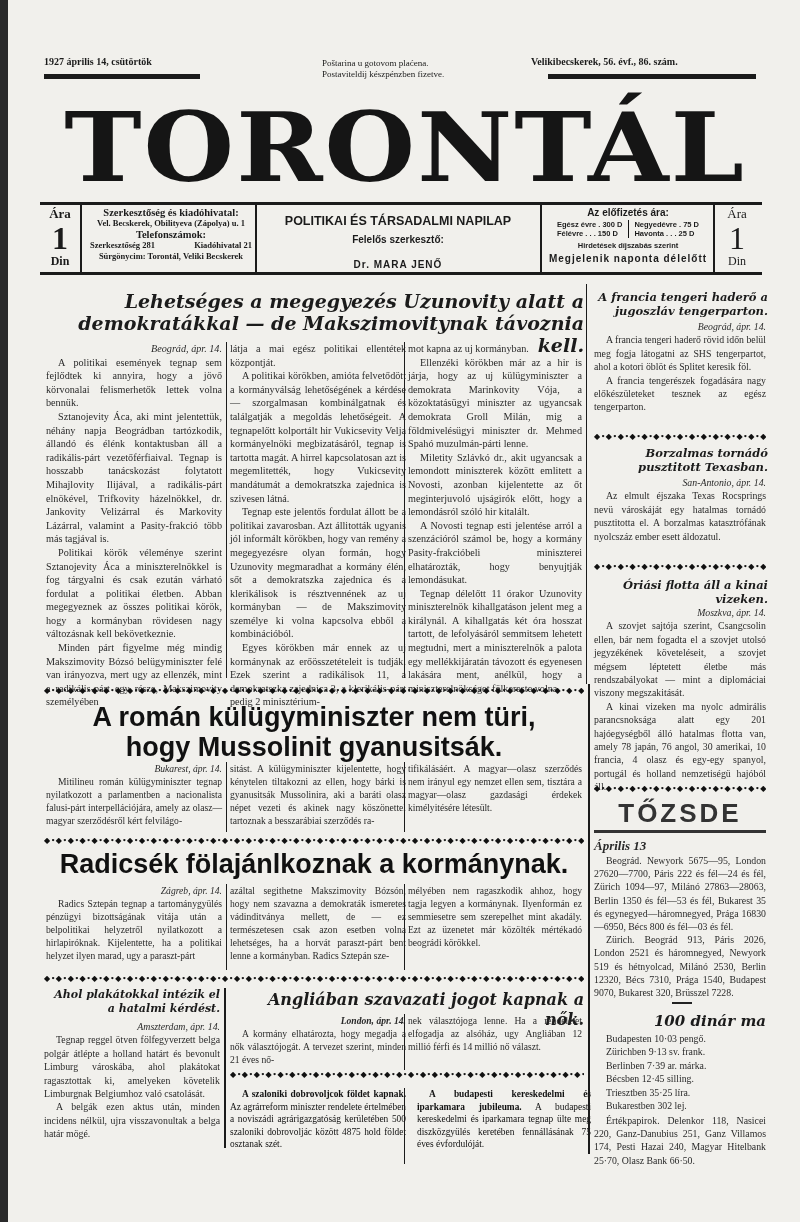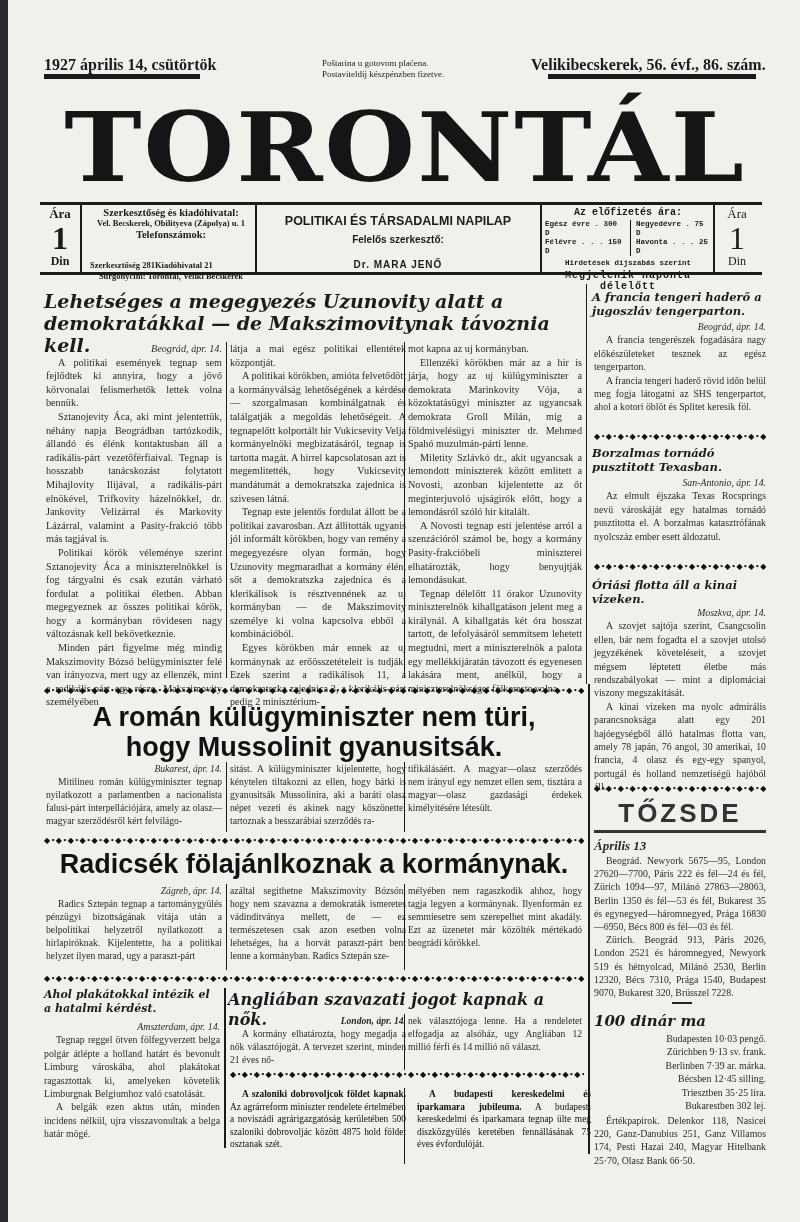--- a/index.html
+++ b/index.html
@@ -1,33 +1,33 @@
 <!DOCTYPE html>
 <html><head>
 <meta charset="utf-8">
 <style>
   html, body { margin:0; padding:0; }
   body { width:800px; height:1222px; background:#f1f0ec; position:relative; overflow:hidden;
          font-family:"DejaVu Serif", serif; color:#1b1b1b; }
   .page-edge { position:absolute; left:0; top:0; width:8px; height:1222px; background:#2a2a2a; }
   .abs { position:absolute; }
-  .topline { font-family:"Liberation Serif", serif; font-weight:bold; font-size:16px; }
+  .topline { font-family:"Liberation Serif", serif; font-weight:bold; font-size:10px; }
   .rule { position:absolute; height:4px; background:#1b1b1b; }
   .thin { position:absolute; height:2px; background:#1b1b1b; }
   .vrule { position:absolute; width:2px; background:#1b1b1b; }
   .masthead { position:absolute; left:60px; top:98px; width:690px; height:100px;
               font-family:"DejaVu Serif", serif; font-weight:bold; font-size:104px; letter-spacing:2px;
               line-height:100px; text-align:center; transform:scaleY(0.92); color:#151515; }
   .small { font-size:8.5px; line-height:11px; }
   .info { font-family:"Liberation Sans", sans-serif; }
   .col { position:absolute; font-family:"Liberation Serif", serif; font-size:10.2px; line-height:13.6px;
          text-align:justify; color:#2a2a2a; }
   .col p { margin:0; text-indent:12px; }
   .dateline { text-align:right; font-style:italic; }
-  .head-italic { font-family:"DejaVu Serif", serif; font-weight:bold; font-style:italic; text-align:left; }
+  .head-italic { font-family:"DejaVu Serif", serif; font-weight:bold; font-style:italic; text-align:right; }
   .head-sans { font-family:"Liberation Sans", sans-serif; font-weight:bold; text-align:center; color:#111; }
   .dots { position:absolute; height:6px; overflow:hidden; font-size:8px; line-height:6px; letter-spacing:0.5px; white-space:nowrap; color:#111; }
   .bold { font-weight:bold; }
   .tozsde { font-family:"Liberation Sans", sans-serif; font-weight:bold; font-size:26px; letter-spacing:3px; color:#333; }
 </style>
 </head>
 <body>
 
 <div class="page-edge"></div>
 
@@ -52,34 +52,34 @@
 <div class="abs" style="left:42px;top:206px;width:36px;text-align:center;font-family:'Liberation Serif',serif;font-weight:bold;">
   <div style="font-size:13px;">Ára</div>
   <div style="font-size:32px;line-height:32px;">1</div>
   <div style="font-size:12px;">Din</div>
 </div>
 
 <div class="abs" style="left:90px;top:207px;width:162px;font-family:'Liberation Serif',serif;text-align:center;">
   <div style="font-size:10.5px;font-weight:bold;">Szerkesztőség és kiadóhivatal:</div>
   <div class="small bold">Vel. Becskerek, Obilityeva (Zápolya) u. 1</div>
   <div style="font-size:10.5px;font-weight:bold;">Telefonszámok:</div>
-  <div class="small bold" style="display:flex;margin-top:20px;">
+  <div class="small bold" style="display:flex;justify-content:space-between;">
     <span>Szerkesztőség 281</span>
     <span>Kiadóhivatal 21</span>
   </div>
   <div class="small bold">Sürgönycim: Torontál, Veliki Becskerek</div>
 </div>
 
 <div class="abs info" style="left:258px;top:214px;width:280px;text-align:center;">
   <div style="font-size:12.5px;font-weight:bold;text-align:center;">POLITIKAI ÉS TÁRSADALMI NAPILAP</div>
   <div style="font-size:10px;font-weight:bold;margin-top:6px;">Felelős szerkesztő:</div>
   <div style="font-size:10px;font-weight:bold;margin-top:14px;letter-spacing:1px;">Dr. MARA JENŐ</div>
 </div>
 
-<div class="abs" style="left:545px;top:207px;width:166px;text-align:center;font-family:Liberation Mono, monospace;">
+<div class="abs" style="left:545px;top:207px;width:166px;text-align:center;font-family:Liberation Sans, sans-serif;">
   <div style="font-size:10px;font-weight:bold;">Az előfizetés ára:</div>
   <div style="display:flex;justify-content:center;gap:6px;font-size:7.5px;line-height:9px;font-weight:bold;margin-top:2px;">
     <div style="text-align:left;">
         <div>Egész évre . 300 D</div>
         <div>Félévre . . . 150 D</div>
       </div>
     <div style="border-left:1px solid #111;padding-left:5px;text-align:left;">
         <div>Negyedévre . 75 D</div>
         <div>Havonta . . . 25 D</div>
       </div>
@@ -185,22 +185,22 @@
 <div class="vrule" style="left:404px;top:1088px;height:76px;width:1px;"></div>
 <div class="col info" style="left:408px;top:1088px;width:174px;font-size:9.4px;line-height:12.6px;color:#111;margin-left:9px;">
   <p><span class="bold">A budapesti kereskedelmi és iparkamara jubileuma.</span> <span>A budapesti kereskedelmi és iparkamara tegnap ülte meg diszközgyülés keretében fennállásának 75 éves évfordulóját.</span></p>
 </div>
 
 <div class="vrule" style="left:588px;top:684px;height:470px;width:2px;"></div>
 
 <div class="abs head-italic" style="left:592px;top:290px;width:176px;font-size:11.5px;line-height:14px;">A francia tengeri haderő a jugoszláv tengerparton.</div>
 <div class="col" style="left:594px;top:320px;width:172px;font-size:9.8px;line-height:13.4px;">
   <div class="dateline">Beográd, ápr. 14.</div>
+  <p>A francia tengeri haderő rövid időn belül meg fogja látogatni az SHS tengerpartot, ahol a kotori öblöt és Splitet keresik föl.</p>
   <p>A francia tengerészek fogadására nagy előkészületeket tesznek az egész tengerparton.</p>
-  <p>A francia tengeri haderő rövid időn belül meg fogja látogatni az SHS tengerpartot, ahol a kotori öblöt és Splitet keresik föl.</p>
 </div>
 <div class="dots" style="left:594px;top:434px;width:172px;">◆•◆•◆•◆•◆•◆•◆•◆•◆•◆•◆•◆•◆•◆•◆•◆•◆•◆•◆•◆•◆•◆•◆•◆•◆•◆•◆•◆•◆•◆•◆•◆•◆•◆•◆•◆•◆•◆•◆•◆•◆•◆•◆•◆•◆•◆•◆•◆•◆•</div>
 
 <div class="abs head-italic" style="left:592px;top:446px;width:176px;font-size:11.5px;line-height:14px;">Borzalmas tornádó pusztitott Texasban.</div>
 <div class="col" style="left:594px;top:476px;width:172px;font-size:9.8px;line-height:13.4px;">
   <div class="dateline">San-Antonio, ápr. 14.</div>
   <p>Az elmult éjszaka Texas Rocsprings nevü városkáját egy hatalmas tornádó pusztitotta el. A borzalmas katasztrófának nyolcszáz ember esett áldozatul.</p>
 </div>
 <div class="dots" style="left:594px;top:564px;width:172px;">◆•◆•◆•◆•◆•◆•◆•◆•◆•◆•◆•◆•◆•◆•◆•◆•◆•◆•◆•◆•◆•◆•◆•◆•◆•◆•◆•◆•◆•◆•◆•◆•◆•◆•◆•◆•◆•◆•◆•◆•◆•◆•◆•◆•◆•◆•◆•◆•◆•</div>
 
@@ -216,21 +216,21 @@
   <div class="tozsde" style="text-align:center;line-height:34px;">TŐZSDE</div>
 </div>
 <div class="col" style="left:594px;top:838px;width:172px;font-size:9.8px;line-height:13.2px;">
   <div style="font-style:italic;font-weight:bold;font-size:13px;line-height:16px;">Április 13</div>
   <p>Beográd. Newyork 5675—95, London 27620—7700, Páris 222 és fél—24 és fél, Zürich 1094—97, Milánó 27863—28063, Berlin 1350 és fél—53 és fél, Bukarest 35 és egynegyed—háromnegyed, Prága 16830—6950, Bécs 800 és fél—03 és fél.</p>
   <p>Zürich. Beográd 913, Páris 2026, London 2521 és háromnegyed, Newyork 519 és hétnyolcad, Milánó 2530, Berlin 12320, Bécs 7310, Prága 1540, Budapest 9070, Bukarest 320, Brüsszel 7228.</p>
 </div>
 
 <div class="abs" style="left:672px;top:1002px;width:20px;height:2px;background:#222;"></div>
 <div class="abs head-italic" style="left:594px;top:1012px;width:172px;font-size:15px;line-height:18px;">100 dinár ma</div>
-<div class="col" style="left:606px;top:1032px;width:160px;font-size:9.8px;line-height:13.4px;text-align:right;">
+<div class="col" style="left:606px;top:1032px;width:160px;font-size:9.8px;line-height:13.4px;text-align:left;">
   <div>Budapesten 10·03 pengő.</div>
   <div>Zürichben 9·13 sv. frank.</div>
   <div>Berlinben 7·39 ar. márka.</div>
   <div>Bécsben 12·45 silling.</div>
   <div>Triesztben 35·25 líra.</div>
   <div>Bukarestben 302 lej.</div>
 </div>
 <div class="col" style="left:594px;top:1114px;width:172px;font-size:9.8px;line-height:13.2px;">
   <p>Értékpapirok. Delenkor 118, Nasicei 220, Ganz-Danubius 251, Ganz Villamos 174, Pesti Hazai 240, Magyar Hitelbank 25·70, Olasz Bank 66·50.</p>
 </div>

